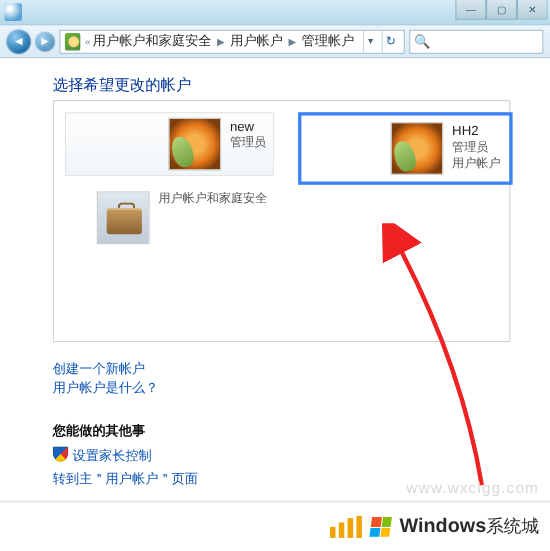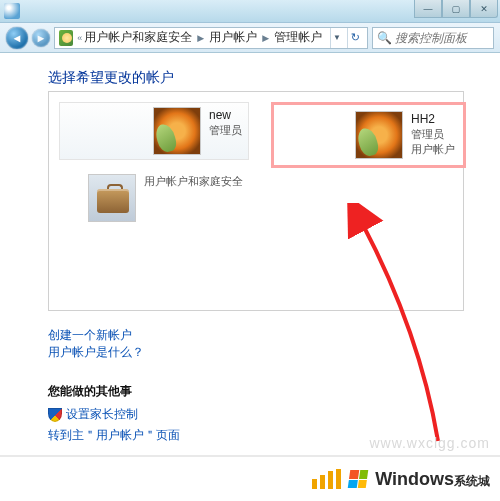--- a/index.html
+++ b/index.html
@@ -134,21 +134,21 @@
       position: absolute;
       display: flex;
       align-items: flex-start;
       gap: 8px;
       padding: 4px 6px;
       width: 190px;
       justify-content: flex-end;
     }
     .account-tile.t1{ left:10px; top:10px; border:1px solid #e4e4e4; background:linear-gradient(180deg,#fefefe,#f0f5f8); }
     .account-tile.t2{ left:10px; top:78px; }
-    .account-tile.t3{ left:222px; top:10px; border:3px solid #fca5a5; padding:6px 8px; width:195px;}
+    .account-tile.t3{ left:222px; top:10px; border:3px solid #3b82f6; padding:6px 8px; width:195px;}
     .avatar {
       width: 48px; height: 48px;
       border: 1px solid #c9c9c9;
       background: #eee;
       position:relative;
       overflow:hidden;
     }
     .avatar.flower{
       background: radial-gradient(circle at 50% 50%, #f6b14a 25%, #e27518 55%, #7e3e0c 80%);
     }
@@ -173,21 +173,21 @@
     }
     .acct-text{display:flex;flex-direction:column;line-height:1.35}
     .acct-name{color:#222;font-size:12px}
     .acct-sub{color:#555;font-size:11px}
     .links{margin-top:16px;display:flex;flex-direction:column;gap:0}
     .links a{color:#0a52b5;font-size:12px;text-decoration:none}
     .section2-title{
       margin-top:22px;color:#111;font-size:12px;font-weight:bold;
     }
     .section2-links{margin-top:6px;display:flex;flex-direction:column;gap:4px}
-    .section2-links .row{display:flex;align-items:center;gap:4px}
+    .section2-links .row{display:flex;align-items:flex-start;gap:4px}
     .shield-icon{
       width:14px;height:14px;
       background:
         linear-gradient(135deg,#1961c0 50%, transparent 50%),
         linear-gradient(45deg,#f3c300 50%, transparent 50%),
         linear-gradient(-45deg,#d33 50%, transparent 50%),
         linear-gradient(-135deg,#3aa23a 50%, transparent 50%);
       border-radius:0 0 50% 50%/0 0 60% 60%;
       box-shadow:0 0 0 1px rgba(0,0,0,.15) inset;
     }
@@ -220,21 +220,21 @@
       width:18px;height:18px;display:grid;
       grid-template-columns:1fr 1fr;grid-template-rows:1fr 1fr;gap:1px;
       transform:skewX(-8deg);
     }
     .footer-logo-win i:nth-child(1){background:#f35325}
     .footer-logo-win i:nth-child(2){background:#81bc06}
     .footer-logo-win i:nth-child(3){background:#05a6f0}
     .footer-logo-win i:nth-child(4){background:#ffba08}
     .footer-text{color:#2b2b2b;font-family:"Segoe UI",Arial,sans-serif}
     .footer-text b{font-size:18px;font-weight:600}
-    .footer-text span{font-size:12px;font-weight:700}
+    .footer-text span{font-size:16px;font-weight:400}
   </style>
 </head>
 <body>
 
 <div class="titlebar">
   <div class="titlebar-icon"></div>
   <div class="win-controls">
     <div class="win-btn min">—</div>
     <div class="win-btn max">▢</div>
     <div class="win-btn close">✕</div>
@@ -253,21 +253,20 @@
       <span>用户帐户</span>
       <span class="crumb-sep">▶</span>
       <span>管理帐户</span>
     </span>
     <div style="flex:1"></div>
     <div class="addr-drop">▼</div>
     <div class="addr-refresh">↻</div>
   </div>
   <div class="searchbox">
     <span class="search-icon">🔍</span>
-    <input class="search-input" placeholder="搜索控制面板" style="">
   </div>
 </div>
 
 <div class="content">
   <div class="page-title">选择希望更改的帐户</div>
 
   <div class="account-box">
 
     <div class="account-tile t1">
       <div class="avatar flower"></div>

